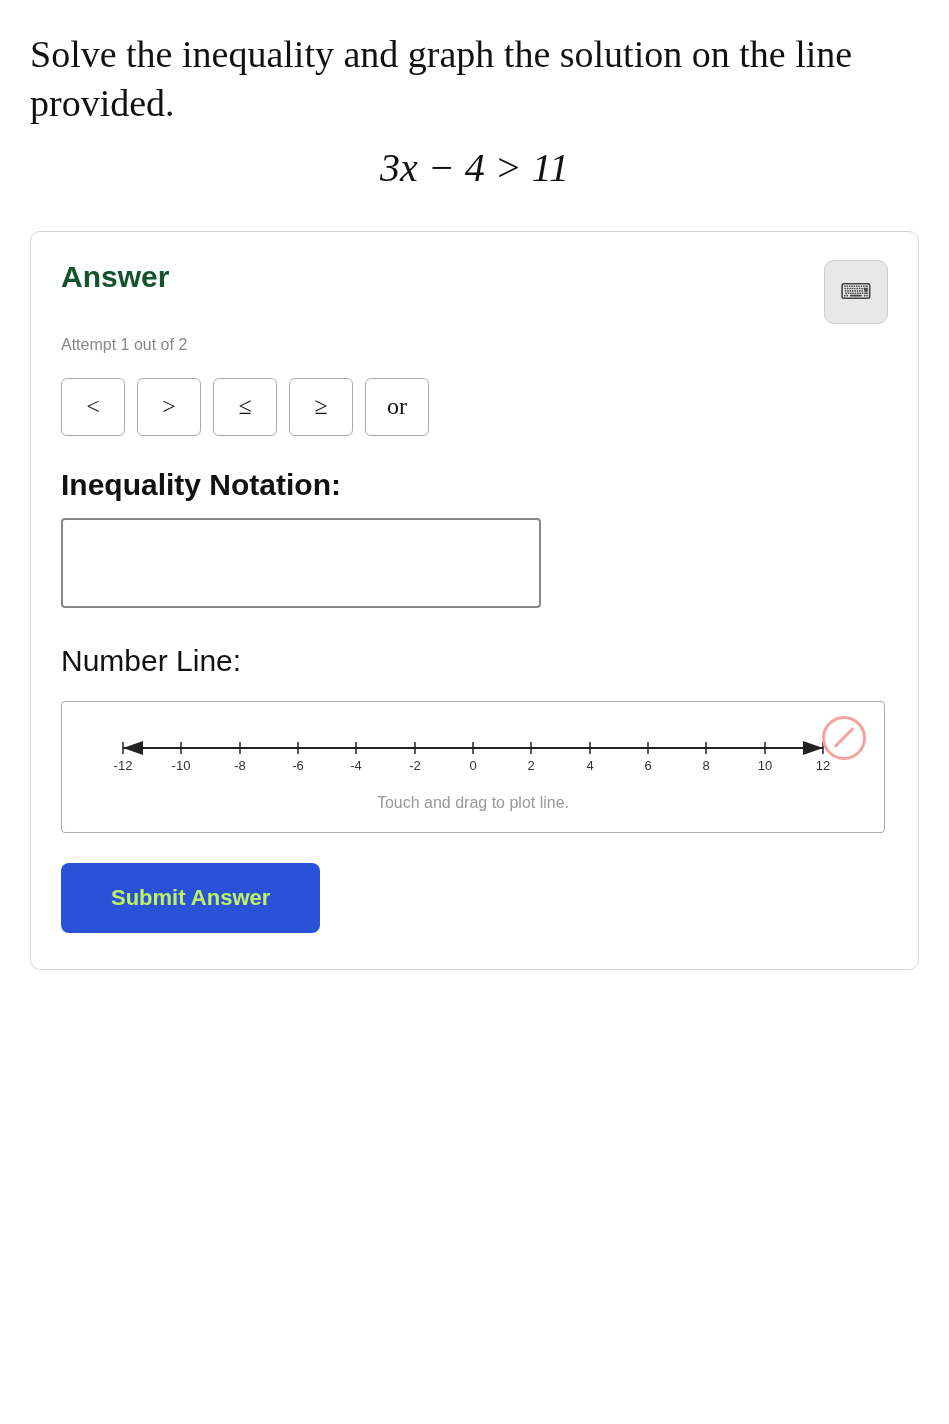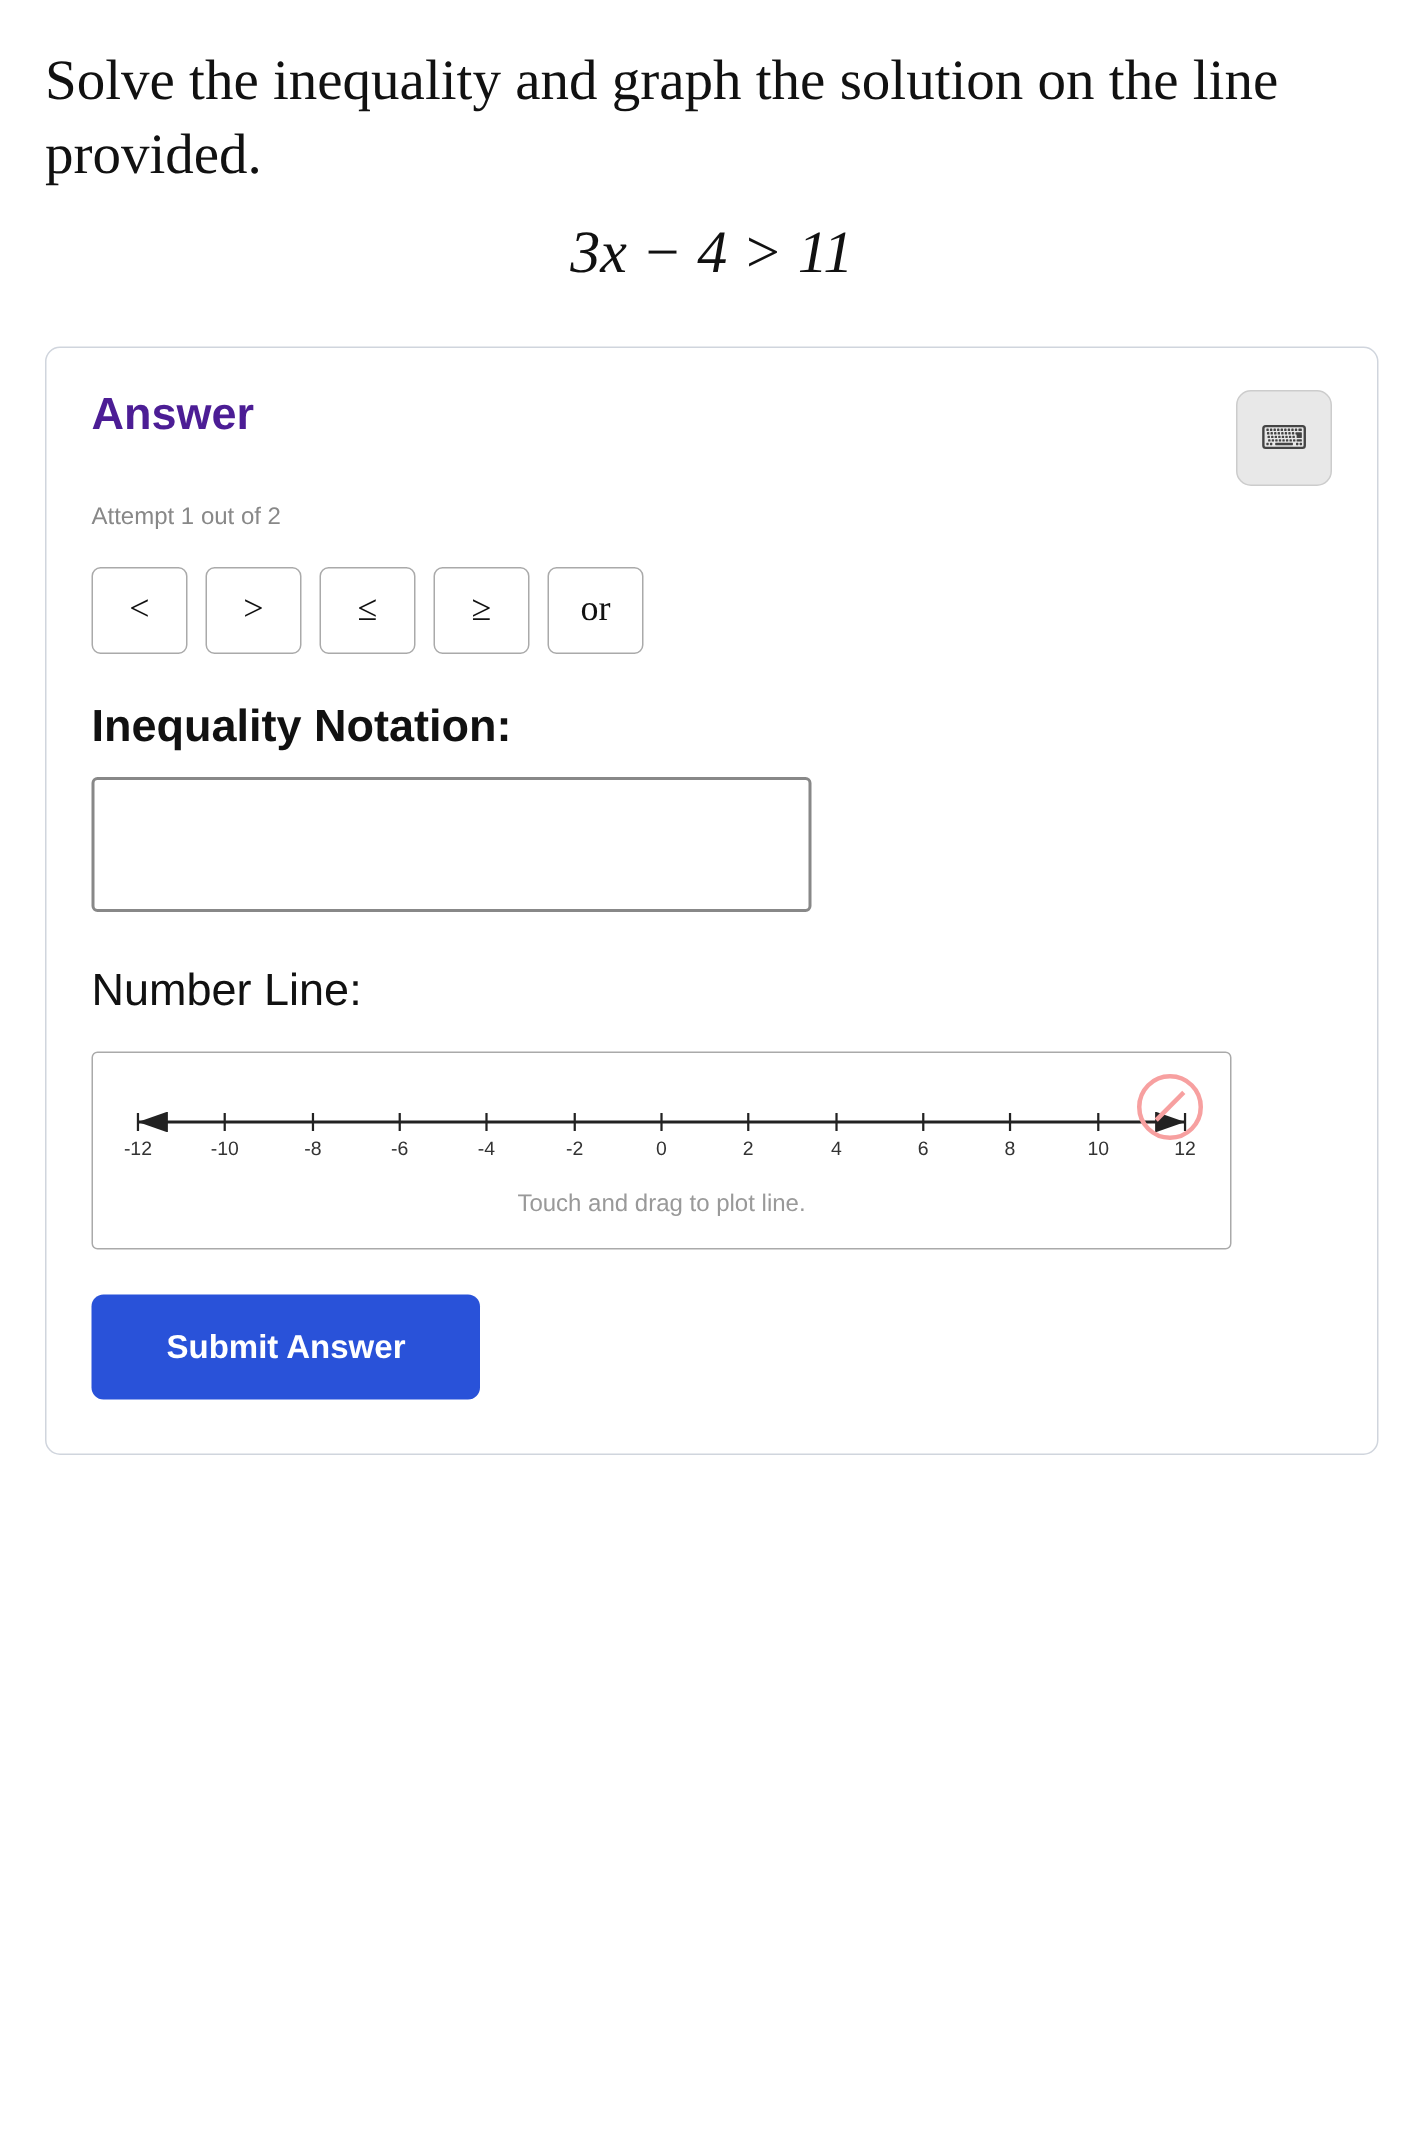--- a/index.html
+++ b/index.html
@@ -48,21 +48,21 @@
     .answer-header {
       display: flex;
       justify-content: space-between;
       align-items: flex-start;
       margin-bottom: 12px;
     }
 
     .answer-label {
       font-size: 30px;
       font-weight: bold;
-      color: #4c1d95;
+      color: #14532d;
       font-family: 'Arial', sans-serif;
     }
 
     .keyboard-button {
       background: #e8e8e8;
       border: 1px solid #ccc;
       border-radius: 10px;
       width: 64px;
       height: 64px;
       display: flex;
@@ -130,21 +130,21 @@
       font-size: 30px;
       font-weight: normal;
       color: #111;
       margin-bottom: 23px;
       font-family: 'Arial', sans-serif;
     }
 
     .number-line-container {
       border: 1.5px solid #aaa;
       border-radius: 4px;
-      width: 760px;
+      width: 824px;
       padding: 16px 20px 20px 20px;
       position: relative;
       background: #fff;
       margin-bottom: 30px;
     }
 
     .no-entry-icon {
       position: absolute;
       top: 14px;
       right: 18px;
@@ -173,21 +173,21 @@
     .drag-hint {
       text-align: center;
       font-size: 16px;
       color: #999;
       font-family: 'Arial', sans-serif;
       margin-top: 16px;
     }
 
     .submit-button {
       background: #2952d9;
-      color: #ffffff;
+      color: #bef264;
       border: none;
       border-radius: 8px;
       padding: 22px 50px;
       font-size: 22px;
       font-weight: 600;
       cursor: pointer;
       font-family: 'Arial', sans-serif;
     }
   </style>
 </head>

